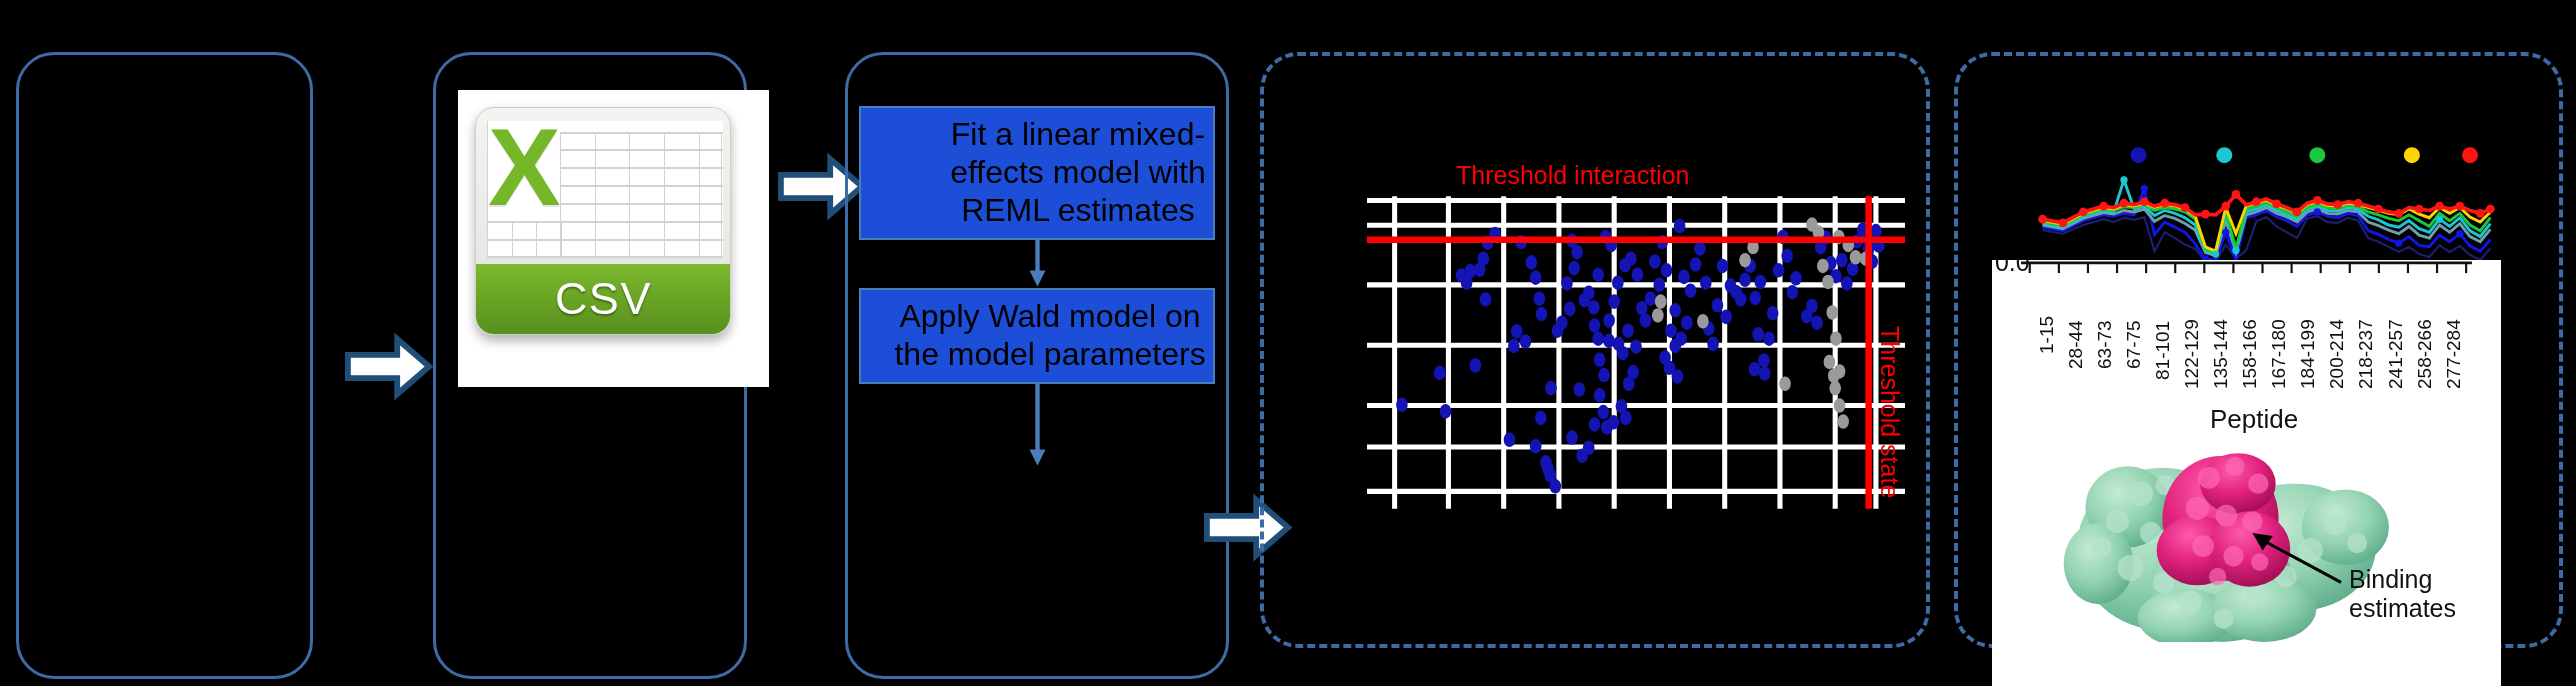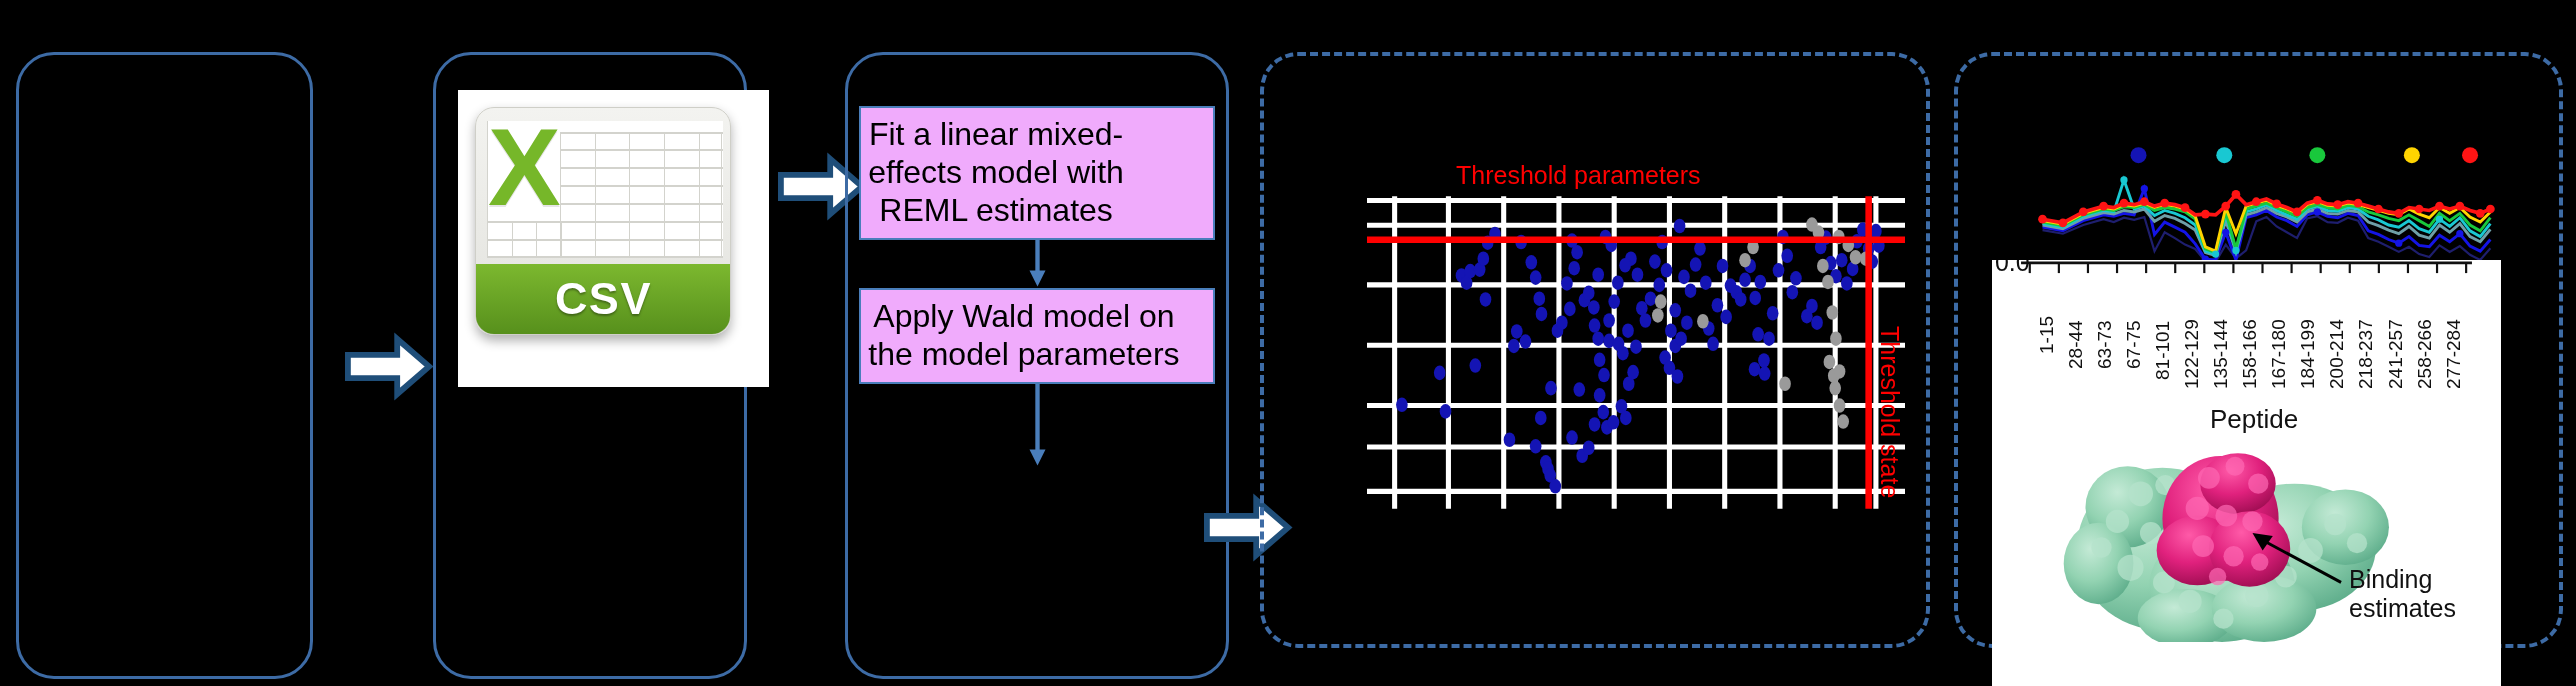--- a/index.html
+++ b/index.html
@@ -33,26 +33,26 @@
   
   .block-arrow {
     position: absolute;
     filter: none;
   }
   .block-arrow svg { display: block; overflow: visible; }
 
   
   .proc-box {
     position: absolute;
-    background: #f0abfc;
+    background: #1d4ed8;
     border: 2.2px solid #4a7ebb;
     color: #000;
     display: flex;
     align-items: center;
-    justify-content: flex-start;
+    justify-content: flex-end;
     text-align: center;
     line-height: 1.18;
     font-size: 32px;
     padding: 4.4px 7.3px;
   }
   .proc-box b { font-weight: normal; }
 
   .down-arrow { position: absolute; }
   .down-arrow svg { display: block; }
 
@@ -83,21 +83,21 @@
     font-weight: bold;
     font-family: "Liberation Sans", sans-serif;
     line-height: 1;
     text-shadow: 0 1.5px 0 rgba(0,0,0,0.10);
   }
   .csv-band {
     position: absolute; left: 0; right: 0; bottom: 0;
     background: linear-gradient(#7cb82f, #57901c);
     display: flex; align-items: center; justify-content: center;
     color: #ffffff;
-    font-weight: bold;
+    font-weight: normal;
     letter-spacing: 1.5px;
     text-shadow: 0 2.2px 2.2px rgba(0,0,0,0.35);
   }
 
   
   .scatter-wrap { position: absolute; }
   .scatter-wrap svg { display: block; }
   .thr-label-h {
     position: absolute;
     color: #ff0000;
@@ -236,21 +236,21 @@
 
 
   <div class="block-arrow" style="left:1204px; top:494px; width:87px; height:67px;">
     <svg width="87" height="67" viewBox="0 0 120 92">
       <polygon points="4,30 72,30 72,8 116,46 72,84 72,62 4,62" fill="#ffffff" stroke="#1f4e79" stroke-width="8" stroke-linejoin="miter"></polygon>
     </svg>
   </div>
 
   <div class="panel-dashed" style="left:1260px; top:52px; width:670px; height:596px;"></div>
 
-  <div class="thr-label-h" style="left:1456px; top:161px;">Threshold parameters</div>
+  <div class="thr-label-h" style="left:1456px; top:161px;">Threshold interaction</div>
 
   <div class="scatter-wrap" style="left:1367px; top:196px; width:538px; height:313px;">
     <svg width="538" height="313" viewBox="0 0 740 430">
 
       <g stroke="#ffffff" stroke-width="7">
         <line x1="0" y1="6" x2="740" y2="6"></line>
         <line x1="0" y1="40" x2="740" y2="40"></line>
         <line x1="0" y1="122" x2="740" y2="122"></line>
         <line x1="0" y1="205" x2="740" y2="205"></line>
         <line x1="0" y1="288" x2="740" y2="288"></line>

